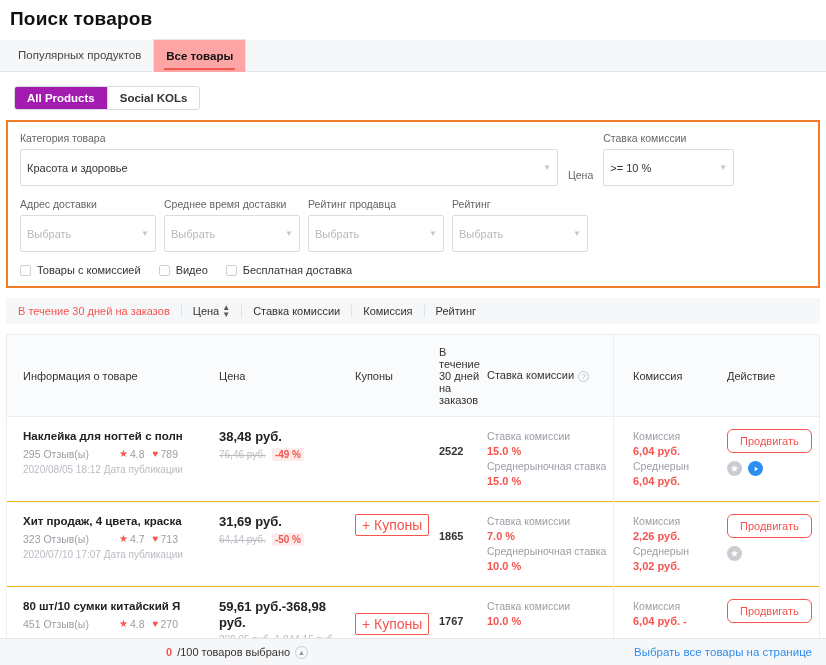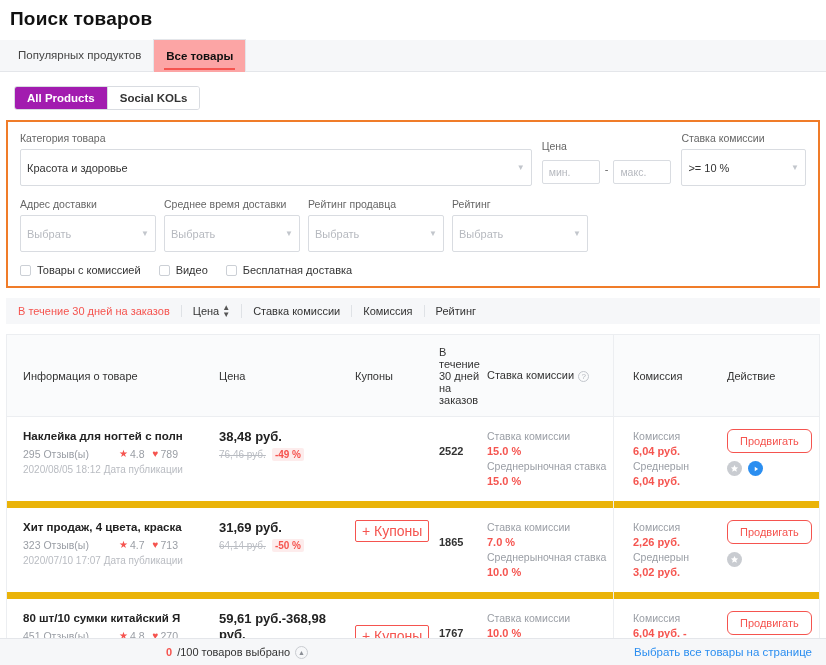--- a/index.html
+++ b/index.html
@@ -134,21 +134,21 @@
   .thead .c4 { line-height: 12px; }
   .help {
     display: inline-block; width: 11px; height: 11px; border: 1px solid #c2c6cc;
     border-radius: 50%; font-size: 8px; line-height: 10px; text-align: center;
     color: #b0b4ba; margin-left: 4px; vertical-align: middle;
   }
   .vdiv {
     position: absolute; top: 0; bottom: 0; left: 606px; width: 1px; background: #eceef1;
   }
   .trow {
-    display: flex; align-items: flex-start; border-bottom: 7px solid #eab308;
+    display: flex; align-items: flex-start; border-bottom: 1px solid #eab308;
     padding: 12px 0 12px 0; min-height: 82px;
   }
   .pname { font-size: 11.5px; font-weight: bold; color: #222; margin-bottom: 4px; line-height: 14px; }
   .meta { display: flex; align-items: center; font-size: 10.5px; color: #9a9ea5; line-height: 14px; }
   .meta .rev { width: 96px; }
   .star { color: #f5544f; font-size: 10px; margin-right: 2px; }
   .rate { color: #9a9ea5; margin-right: 8px; }
   .heart { color: #f5544f; font-size: 10px; margin-right: 2px; }
   .pdate { font-size: 10px; color: #b9bcc2; line-height: 13px; margin-top: 2px; width: 165px; }
   .price { font-size: 13px; font-weight: bold; color: #222; line-height: 16px; }
@@ -212,25 +212,20 @@
       <div class="fgroup" style="width:538px;">
         <div class="flabel">Категория товара</div>
         <div class="sel">
           <span>Красота и здоровье</span>
           <span class="caret">▼</span>
         </div>
       </div>
 
       <div class="fgroup" style="margin-left:10px;">
         <div class="flabel">Цена</div>
-        <div style="display:flex;align-items:center;">
-          <input class="inp" placeholder="мин." style="">
-          <span class="dash">-</span>
-          <input class="inp" placeholder="макс." style="">
-        </div>
       </div>
 
       <div class="fgroup" style="margin-left:10px;width:131px;">
         <div class="flabel">Ставка комиссии</div>
         <div class="sel">
           <span>&gt;= 10 %</span>
           <span class="caret">▼</span>
         </div>
       </div>
     </div>

